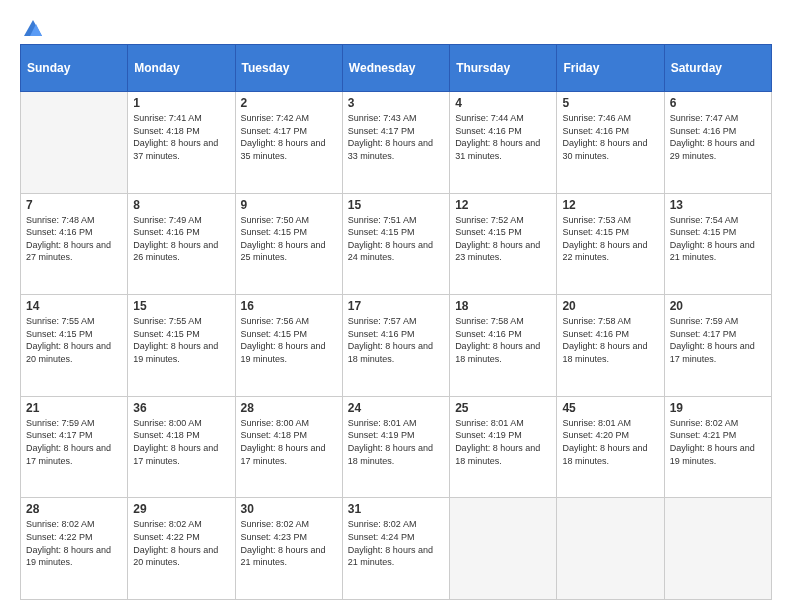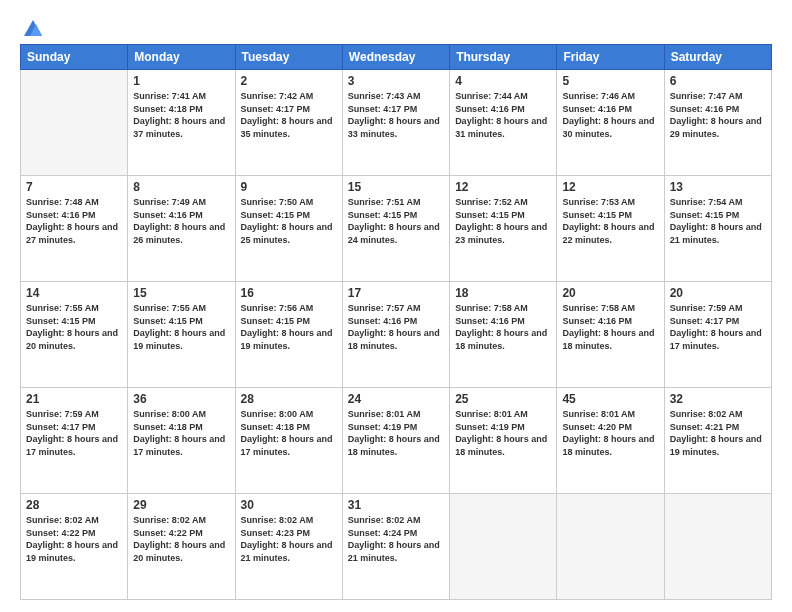--- a/index.html
+++ b/index.html
@@ -61,21 +61,21 @@
       border-collapse: collapse;
       flex: 1;
       table-layout: fixed;
     }
     .calendar th {
       background-color: #3a7bd5;
       color: #fff;
       font-size: 12px;
       font-weight: bold;
       text-align: left;
-      padding: 5px 6px;
+      padding: 16px 6px;
       border: 1px solid #2a5bb5;
       margin-top: 44px;
     }
     .calendar td {
       border: 1px solid #ccc;
       vertical-align: top;
       padding: 4px 5px;
       font-size: 9.5px;
       color: #333;
       background: #fff;
@@ -89,21 +89,20 @@
       font-size: 12px;
       font-weight: bold;
       color: #333;
       display: block;
       margin-bottom: 2px;
     }
     .day-info {
       font-size: 9px;
       color: #333;
       line-height: 1.4;
-      font-weight: bold;
     }
     .week-row td {
       height: 82px;
     }
   </style>
 </head>
 <body>
 
 <div class="page">
   <div class="header">
@@ -244,21 +243,21 @@
           </td>
           <td>
             <span class="day-number">25</span>
             <div class="day-info">Sunrise: 8:01 AM<br>Sunset: 4:19 PM<br>Daylight: 8 hours and 18 minutes.</div>
           </td>
           <td>
             <span class="day-number">45</span>
             <div class="day-info">Sunrise: 8:01 AM<br>Sunset: 4:20 PM<br>Daylight: 8 hours and 18 minutes.</div>
           </td>
           <td>
-            <span class="day-number">32</span>
+            <span class="day-number">19</span>
             <div class="day-info">Sunrise: 8:02 AM<br>Sunset: 4:21 PM<br>Daylight: 8 hours and 19 minutes.</div>
           </td>
         </tr>
         <tr class="week-row">
           <td>
             <span class="day-number">28</span>
             <div class="day-info">Sunrise: 8:02 AM<br>Sunset: 4:22 PM<br>Daylight: 8 hours and 19 minutes.</div>
           </td>
           <td>
             <span class="day-number">29</span>

